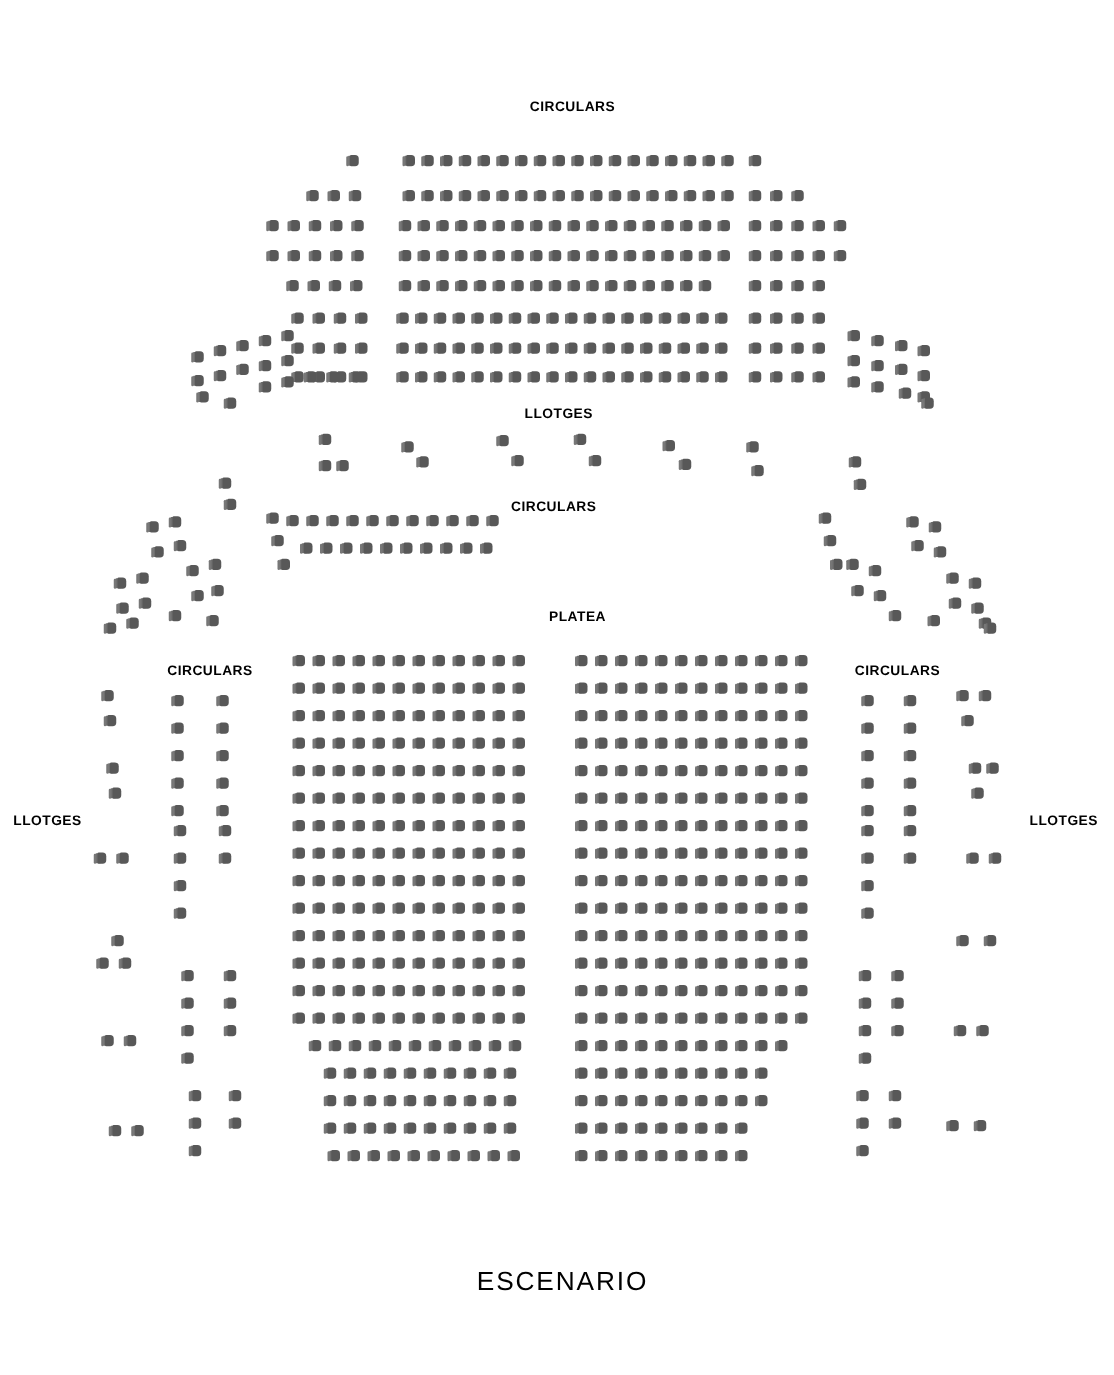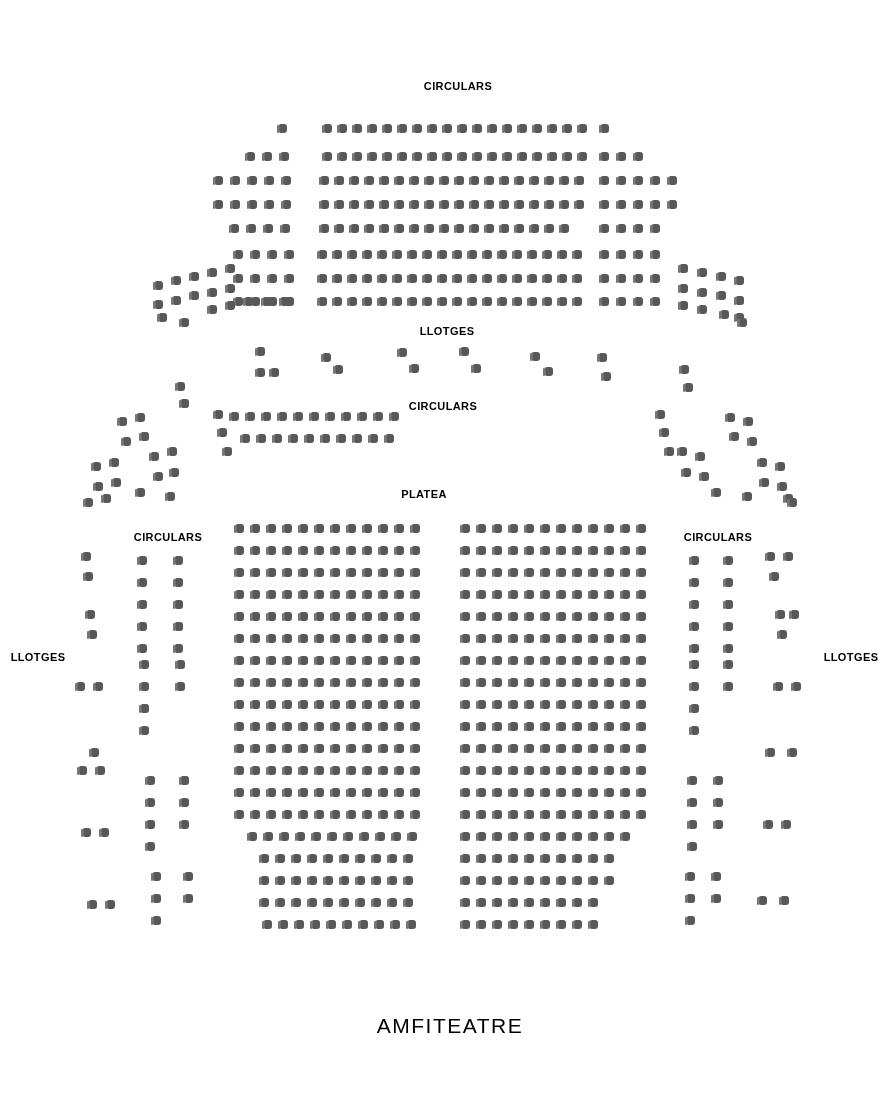--- a/index.html
+++ b/index.html
@@ -885,19 +885,19 @@
       <div class="seat" style="left: 768px; top: 748px;"></div>
       <div class="seat" style="left: 790px; top: 748px;"></div>
       <div class="seat" style="left: 766px; top: 820px;"></div>
       <div class="seat" style="left: 784px; top: 820px;"></div>
       <div class="seat" style="left: 760px; top: 896px;"></div>
       <div class="seat" style="left: 782px; top: 896px;"></div>
     </div>
 <div class="map-label" style="left: 458px; top: 86px;">CIRCULARS</div>
     <div class="map-label" style="left: 447px; top: 331px;">LLOTGES</div>
     <div class="map-label" style="left: 443px; top: 406px;">CIRCULARS</div>
-    <div class="map-label" style="left: 424px; top: 494px;">PLATEA</div>
+    <div class="map-label" style="left: 462px; top: 494px;">PLATEA</div>
     <div class="map-label" style="left: 168px; top: 537px;">CIRCULARS</div>
     <div class="map-label" style="left: 718px; top: 537px;">CIRCULARS</div>
     <div class="map-label" style="left: 38px; top: 657px;">LLOTGES</div>
     <div class="map-label" style="left: 851px; top: 657px;">LLOTGES</div>
-    <div class="map-label big" style="left: 450px; top: 1026px;">AMFITEATRE</div>
+    <div class="map-label big" style="left: 450px; top: 1026px;">ESCENARIO</div>
   </div>
 
 </body></html>

